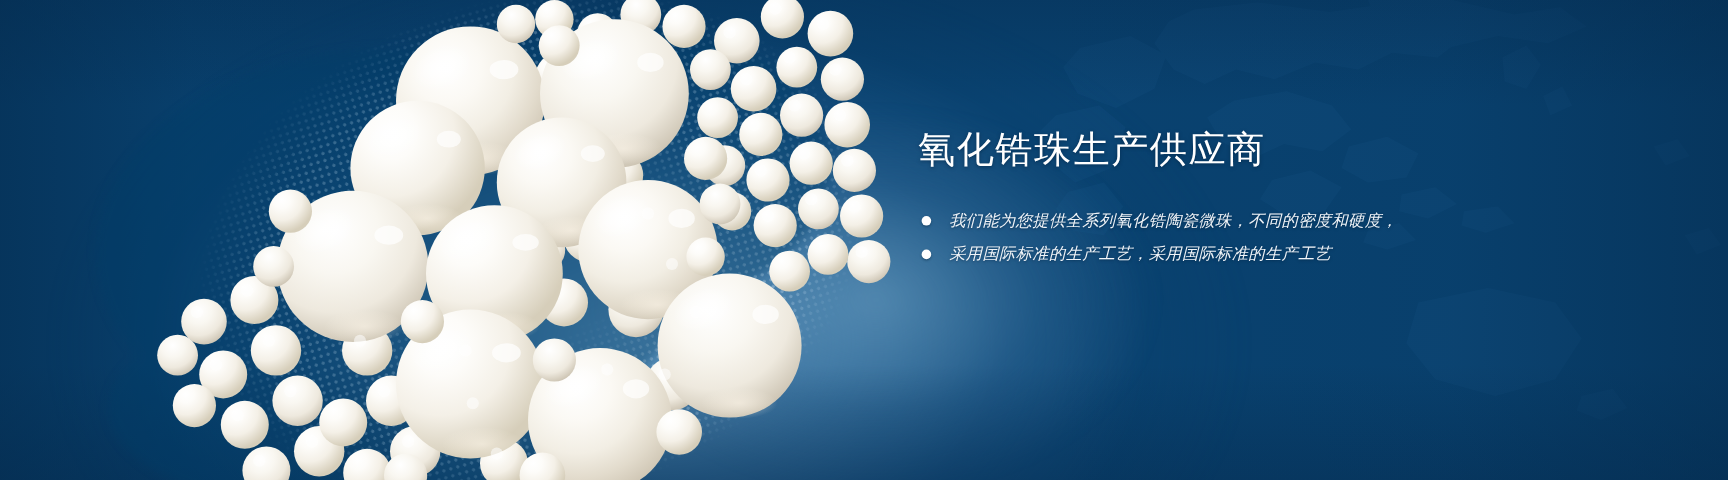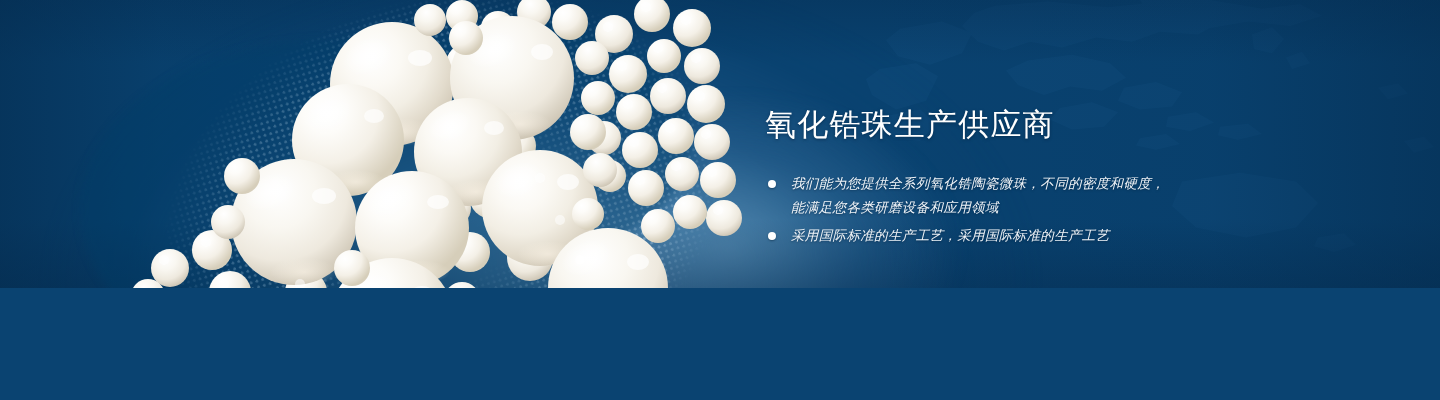--- a/index.html
+++ b/index.html
@@ -8,21 +8,21 @@
     background: #0a4371;
   }
   body {
     font-family: "Liberation Sans", "DejaVu Sans", sans-serif;
   }
 
   
   .banner {
     position: relative;
     width: 1440px;
-    height: 288px;
+    height: 400px;
     overflow: hidden;
     background: #7f1d1d;
     user-select: none;
   }
 
   
   .bg-base {
     position: absolute;
     inset: 0;
     background: #094270;
@@ -437,21 +437,20 @@
   <div class="copy">
 
     <h1 class="headline">氧化锆珠生产供应商</h1>
 
     <ul class="bullets">
 
       <li class="bullet-row">
         <span class="bullet-dot"></span>
         <span class="bullet-text">
           <span>我们能为您提供全系列氧化锆陶瓷微珠，不同的密度和硬度，</span>
-          <span class="l2">能满足您各类研磨设备和应用领域</span>
         </span>
       </li>
 
 
       <li class="bullet-row">
         <span class="bullet-dot"></span>
         <span class="bullet-text">
           <span>采用国际标准的生产工艺，采用国际标准的生产工艺</span>
         </span>
       </li>

